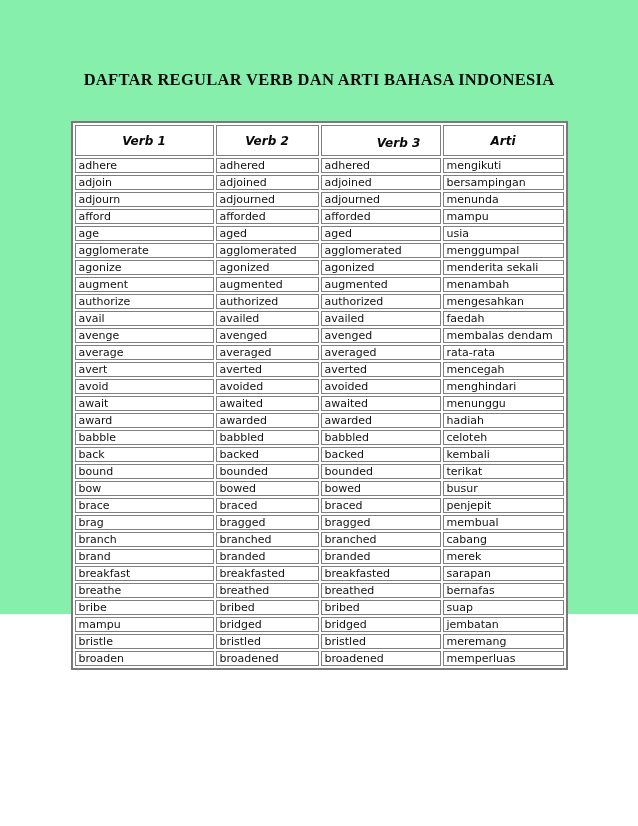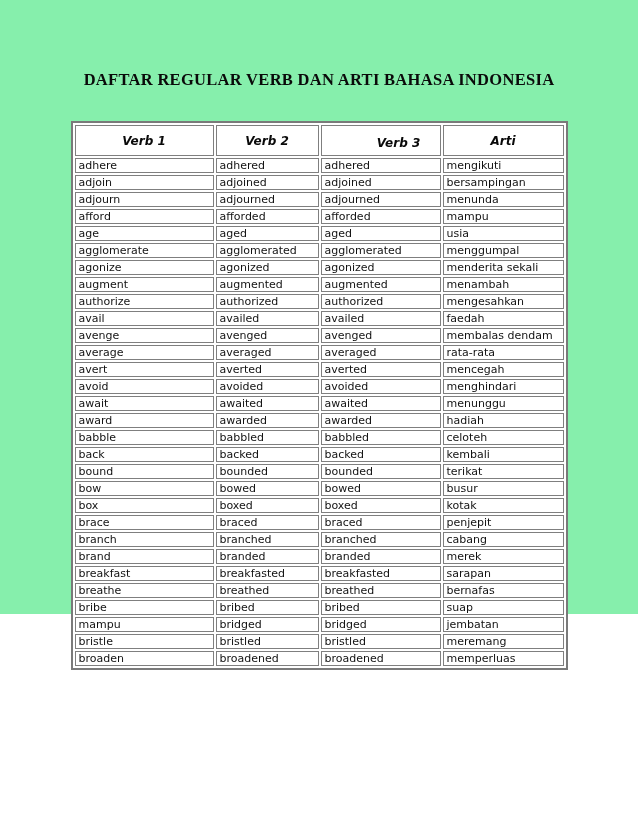--- a/index.html
+++ b/index.html
@@ -202,30 +202,30 @@
           <td>bounded</td>
           <td>terikat</td>
         </tr>
         <tr>
           <td>bow</td>
           <td>bowed</td>
           <td>bowed</td>
           <td>busur</td>
         </tr>
         <tr>
-          <td>box</td>
-          <td>boxed</td>
-          <td>boxed</td>
-          <td>kotak</td>
-        </tr>
-        <tr>
           <td>brace</td>
           <td>braced</td>
           <td>braced</td>
           <td>penjepit</td>
+        </tr>
+        <tr>
+          <td>brag</td>
+          <td>bragged</td>
+          <td>bragged</td>
+          <td>membual</td>
         </tr>
         <tr>
           <td>branch</td>
           <td>branched</td>
           <td>branched</td>
           <td>cabang</td>
         </tr>
         <tr>
           <td>brand</td>
           <td>branded</td>

